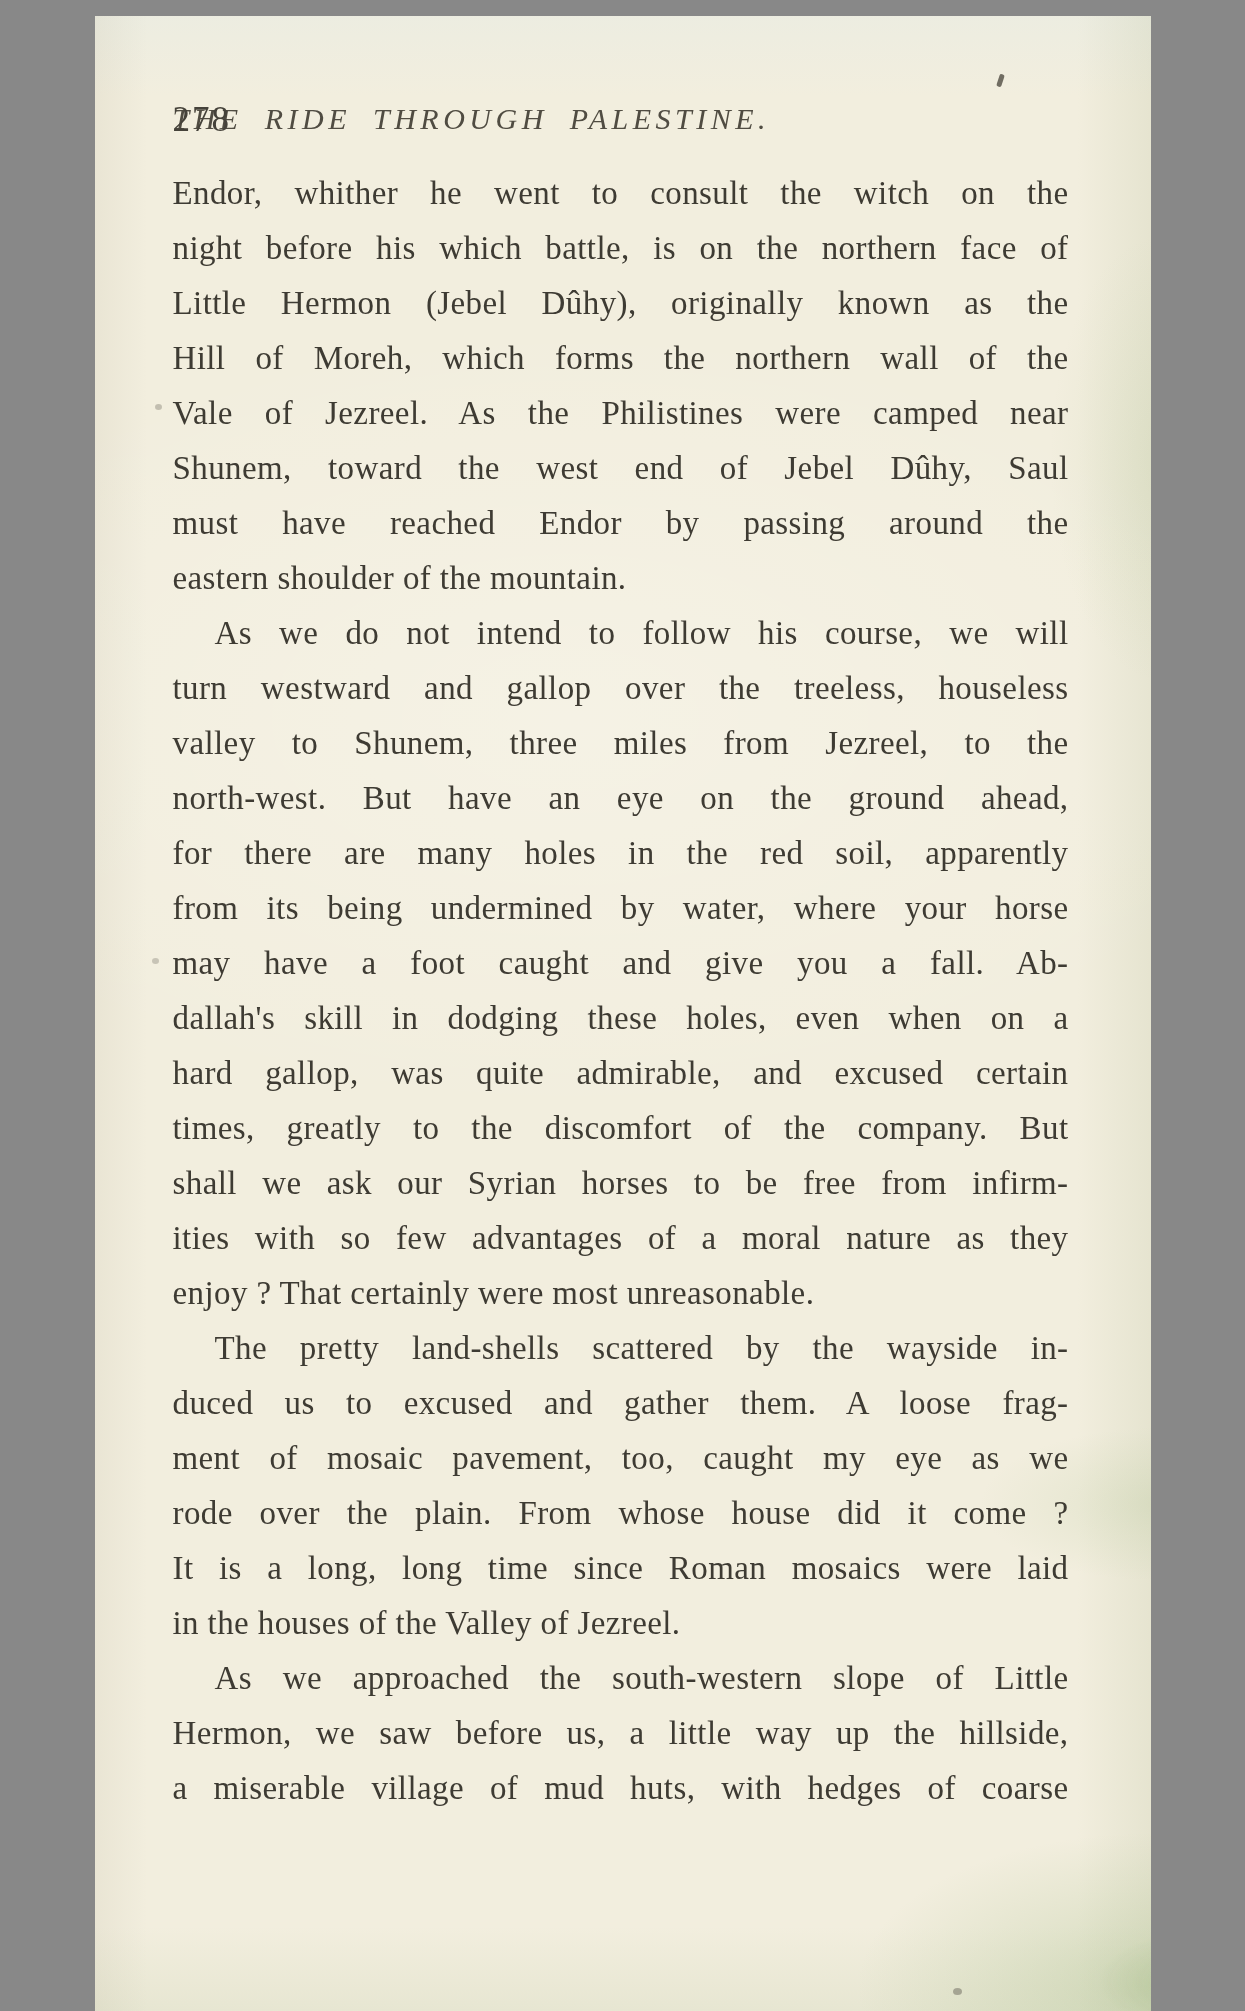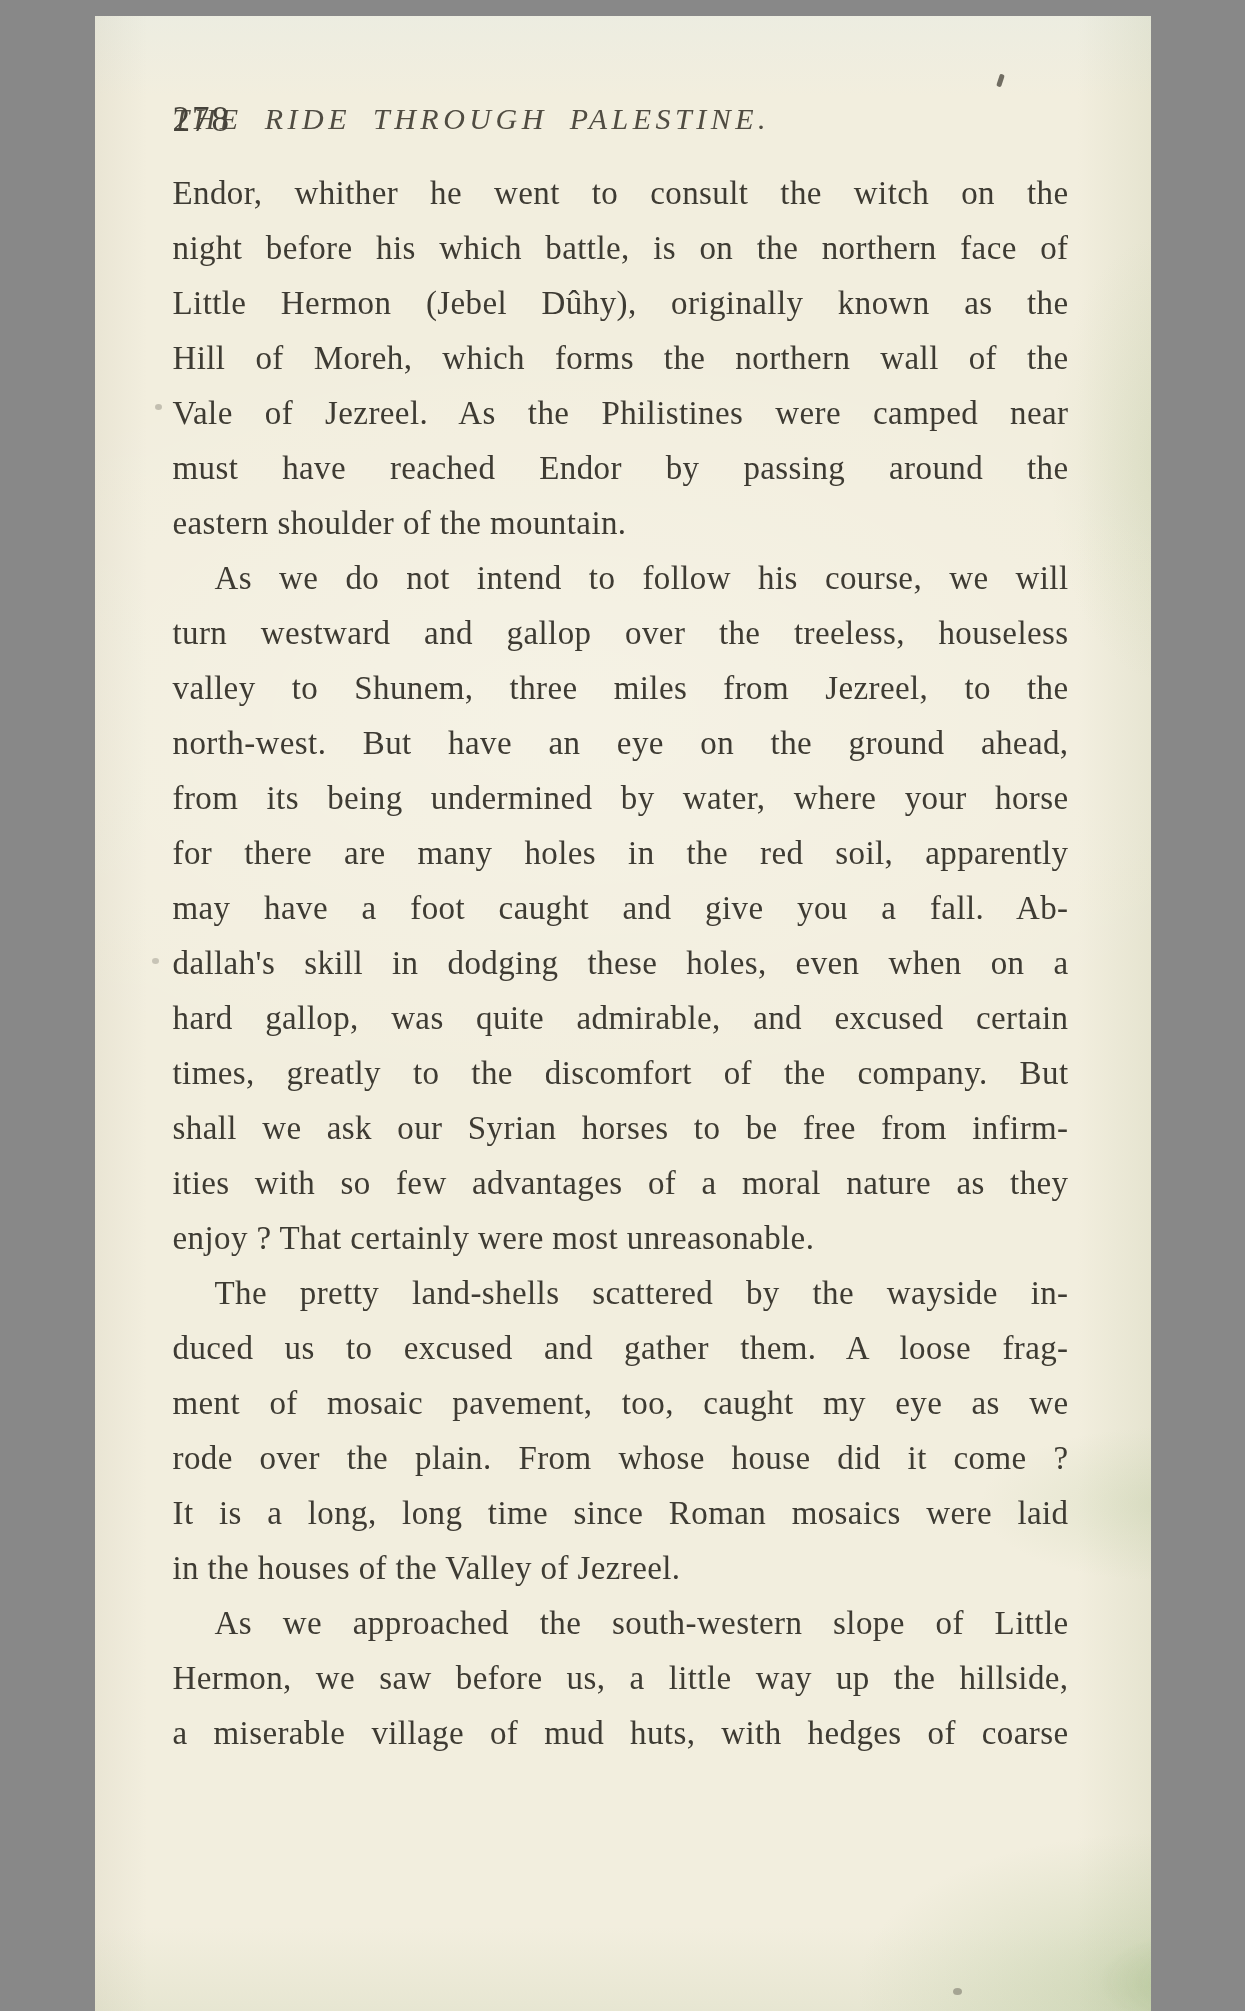--- a/index.html
+++ b/index.html
@@ -110,30 +110,31 @@
     </header>
 
     <main class="page-body">
 
     <div class="paragraph">
           <div class="line">Endor, whither he went to consult the witch on the</div>
           <div class="line">night before his which battle, is on the northern face of</div>
           <div class="line">Little Hermon (Jebel Dûhy), originally known as the</div>
           <div class="line">Hill of Moreh, which forms the northern wall of the</div>
           <div class="line">Vale of Jezreel.  As the Philistines were camped near</div>
+          <div class="line">Shunem, toward the west end of Jebel Dûhy, Saul</div>
           <div class="line">must have reached Endor by passing around the</div>
           <div class="line last">eastern shoulder of the mountain.</div>
         </div>
         <div class="paragraph">
           <div class="line first-indent">As we do not intend to follow his course, we will</div>
           <div class="line">turn westward and gallop over the treeless, houseless</div>
           <div class="line">valley to Shunem, three miles from Jezreel, to the</div>
           <div class="line">north-west.  But have an eye on the ground ahead,</div>
+          <div class="line">for there are many holes in the red soil, apparently</div>
           <div class="line">from its being undermined by water, where your horse</div>
-          <div class="line">for there are many holes in the red soil, apparently</div>
           <div class="line">may have a foot caught and give you a fall.  Ab-</div>
           <div class="line">dallah's skill in dodging these holes, even when on a</div>
           <div class="line">hard gallop, was quite admirable, and excused certain</div>
           <div class="line">times, greatly to the discomfort of the company.  But</div>
           <div class="line">shall we ask our Syrian horses to be free from infirm-</div>
           <div class="line">ities with so few advantages of a moral nature as they</div>
           <div class="line last">enjoy ?  That certainly were most unreasonable.</div>
         </div>
         <div class="paragraph">
           <div class="line first-indent">The pretty land-shells scattered by the wayside in-</div>

